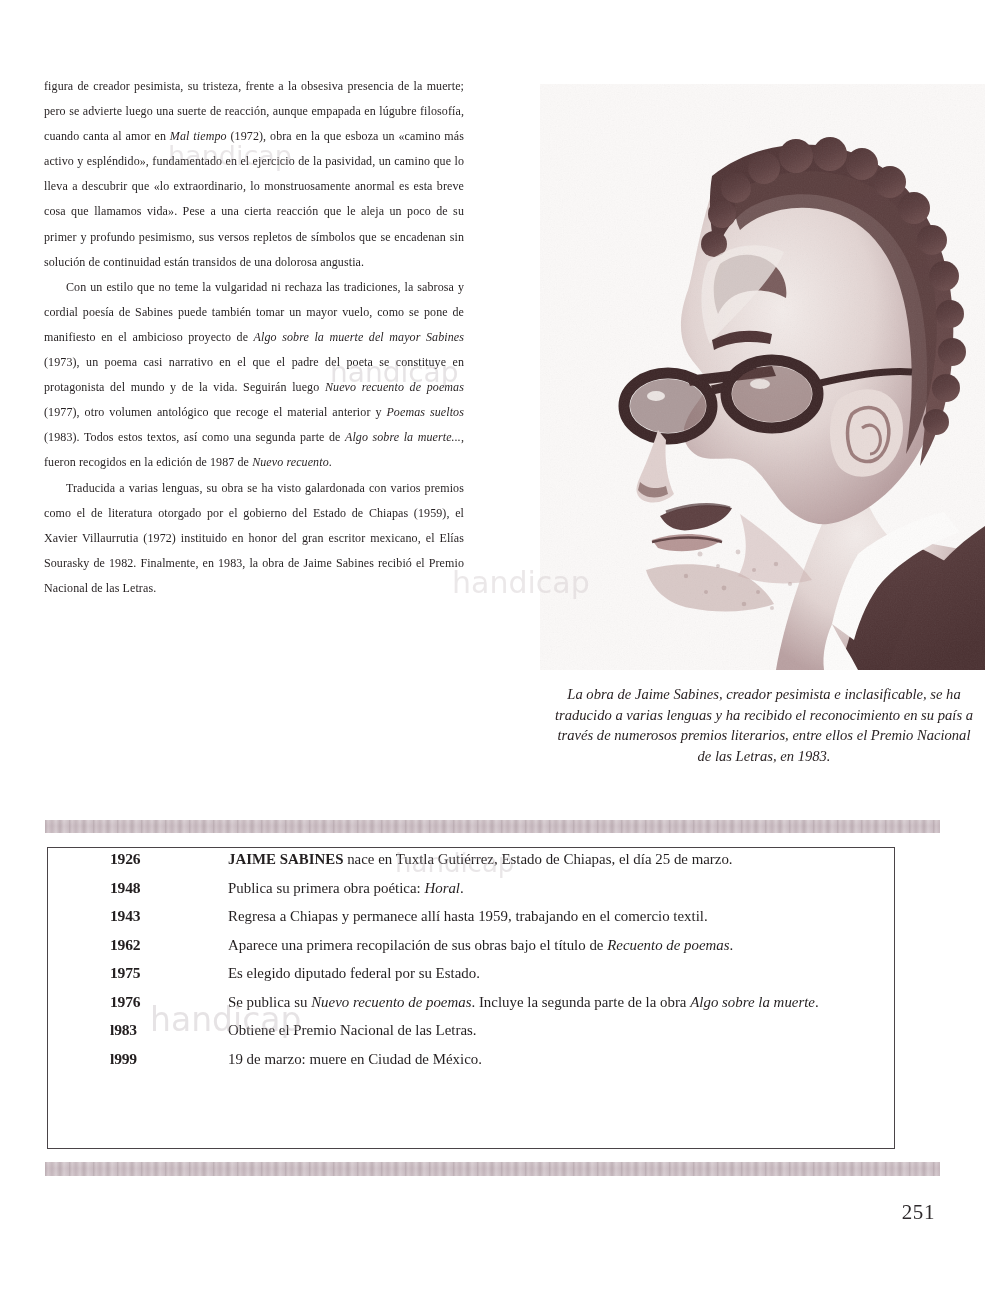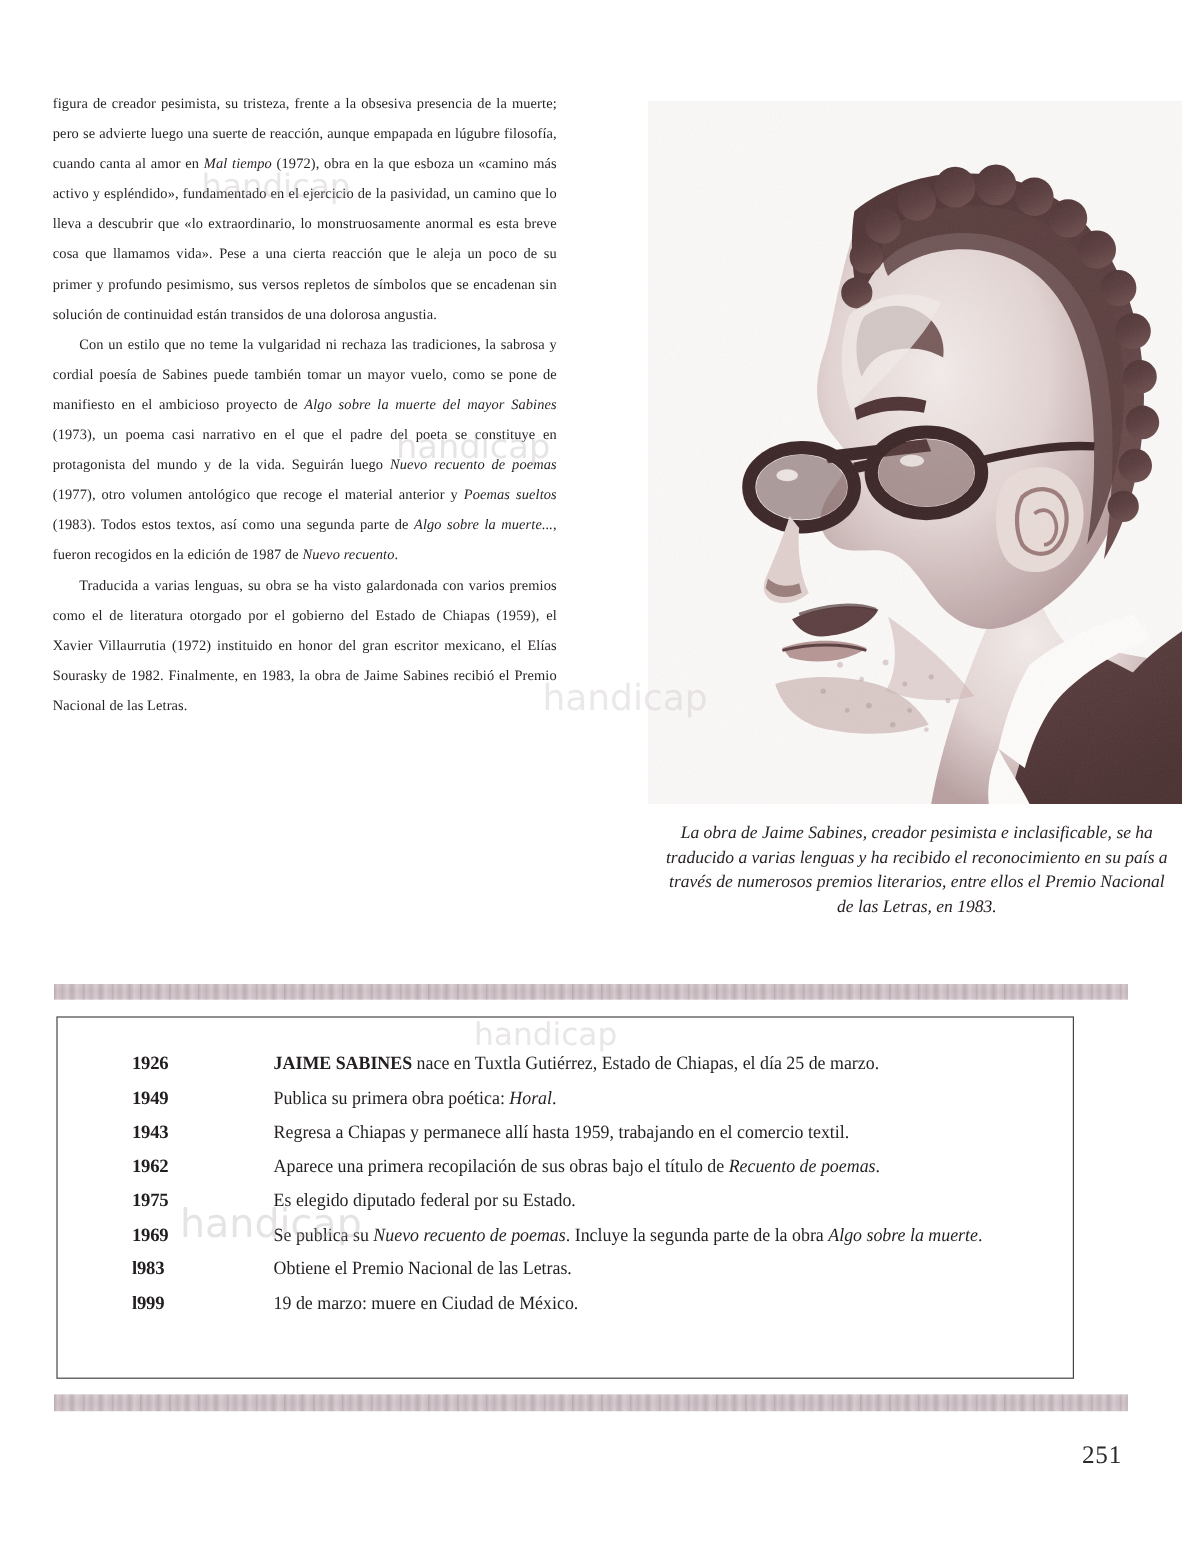--- a/index.html
+++ b/index.html
@@ -96,21 +96,21 @@
     top: 847px;
     width: 846px;
     height: 300px;
     border: 1.6px solid #4a4448;
     background: transparent;
     padding: 0;
   }
   .chrono-table {
     width: 100%;
     border-collapse: collapse;
-    margin-top: 30px;
+    margin-top: 2px;
   }
   .chrono-table td {
     vertical-align: baseline;
     padding: 0 0 10.5px 0;
     font-size: 15.6px;
     line-height: 18px;
     color: #231f20;
   }
   .col-year {
     width: 118px;
@@ -319,37 +319,37 @@
 
 <div class="chrono-box">
   <table class="chrono-table">
     <tbody>
 
     <tr>
         <td class="col-year">1926</td>
         <td class="col-event"><b>JAIME SABINES</b> nace en Tuxtla Gutiérrez, Estado de Chiapas, el día 25 de marzo.</td>
       </tr>
         <tr>
-        <td class="col-year">1949</td>
+        <td class="col-year">1948</td>
         <td class="col-event">Publica su primera obra poética: <i>Horal</i>.</td>
       </tr>
         <tr>
         <td class="col-year">1943</td>
         <td class="col-event">Regresa a Chiapas y permanece allí hasta 1959, trabajando en el comercio textil.</td>
       </tr>
         <tr>
         <td class="col-year">1962</td>
         <td class="col-event">Aparece una primera recopilación de sus obras bajo el título de <i>Recuento de poemas</i>.</td>
       </tr>
         <tr>
         <td class="col-year">1975</td>
         <td class="col-event">Es elegido diputado federal por su Estado.</td>
       </tr>
         <tr>
-        <td class="col-year">1969</td>
+        <td class="col-year">1976</td>
         <td class="col-event">Se publica su <i>Nuevo recuento de poemas</i>. Incluye la segunda parte de la obra <i>Algo sobre la muerte</i>.</td>
       </tr>
         <tr>
         <td class="col-year">l983</td>
         <td class="col-event">Obtiene el Premio Nacional de las Letras.</td>
       </tr>
         <tr>
         <td class="col-year">l999</td>
         <td class="col-event">19 de marzo: muere en Ciudad de México.</td>
       </tr>

